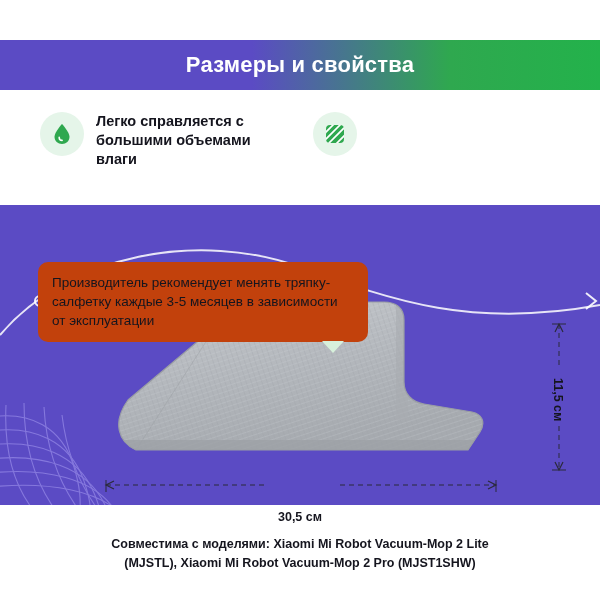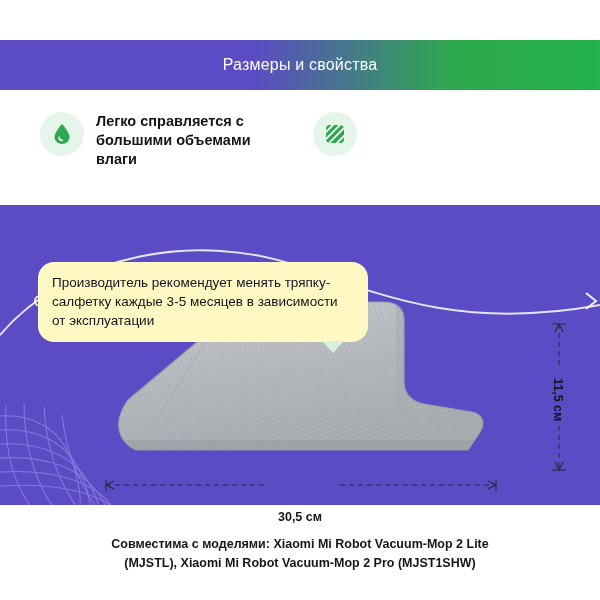--- a/index.html
+++ b/index.html
@@ -27,22 +27,22 @@
     top: 40px;
     width: 600px;
     height: 50px;
     background: linear-gradient(90deg, #5b4bc4 0%, #5b4bc4 42%, #2fa84f 75%, #23b24b 100%);
     display: flex;
     align-items: center;
     justify-content: center;
   }
   .header-title {
     color: #ffffff;
-    font-size: 16px;
-    font-weight: normal;
+    font-size: 22px;
+    font-weight: bold;
     letter-spacing: 0.2px;
   }
 
   
   .features {
     position: absolute;
     left: 0;
     top: 110px;
     width: 600px;
     display: flex;
@@ -94,22 +94,22 @@
     width: 600px;
     height: 300px;
   }
 
   
   .callout {
     position: absolute;
     left: 38px;
     top: 262px;
     width: 330px;
-    background: #fef9c3;
-    border-radius: 16px;
+    background: #c2410c;
+    border-radius: 10px;
     padding: 11px 14px 12px 14px;
     box-sizing: border-box;
     font-size: 13.5px;
     line-height: 1.42;
     color: #15151e;
     z-index: 6;
   }
   .callout::after {
     content: "";
     position: absolute;

